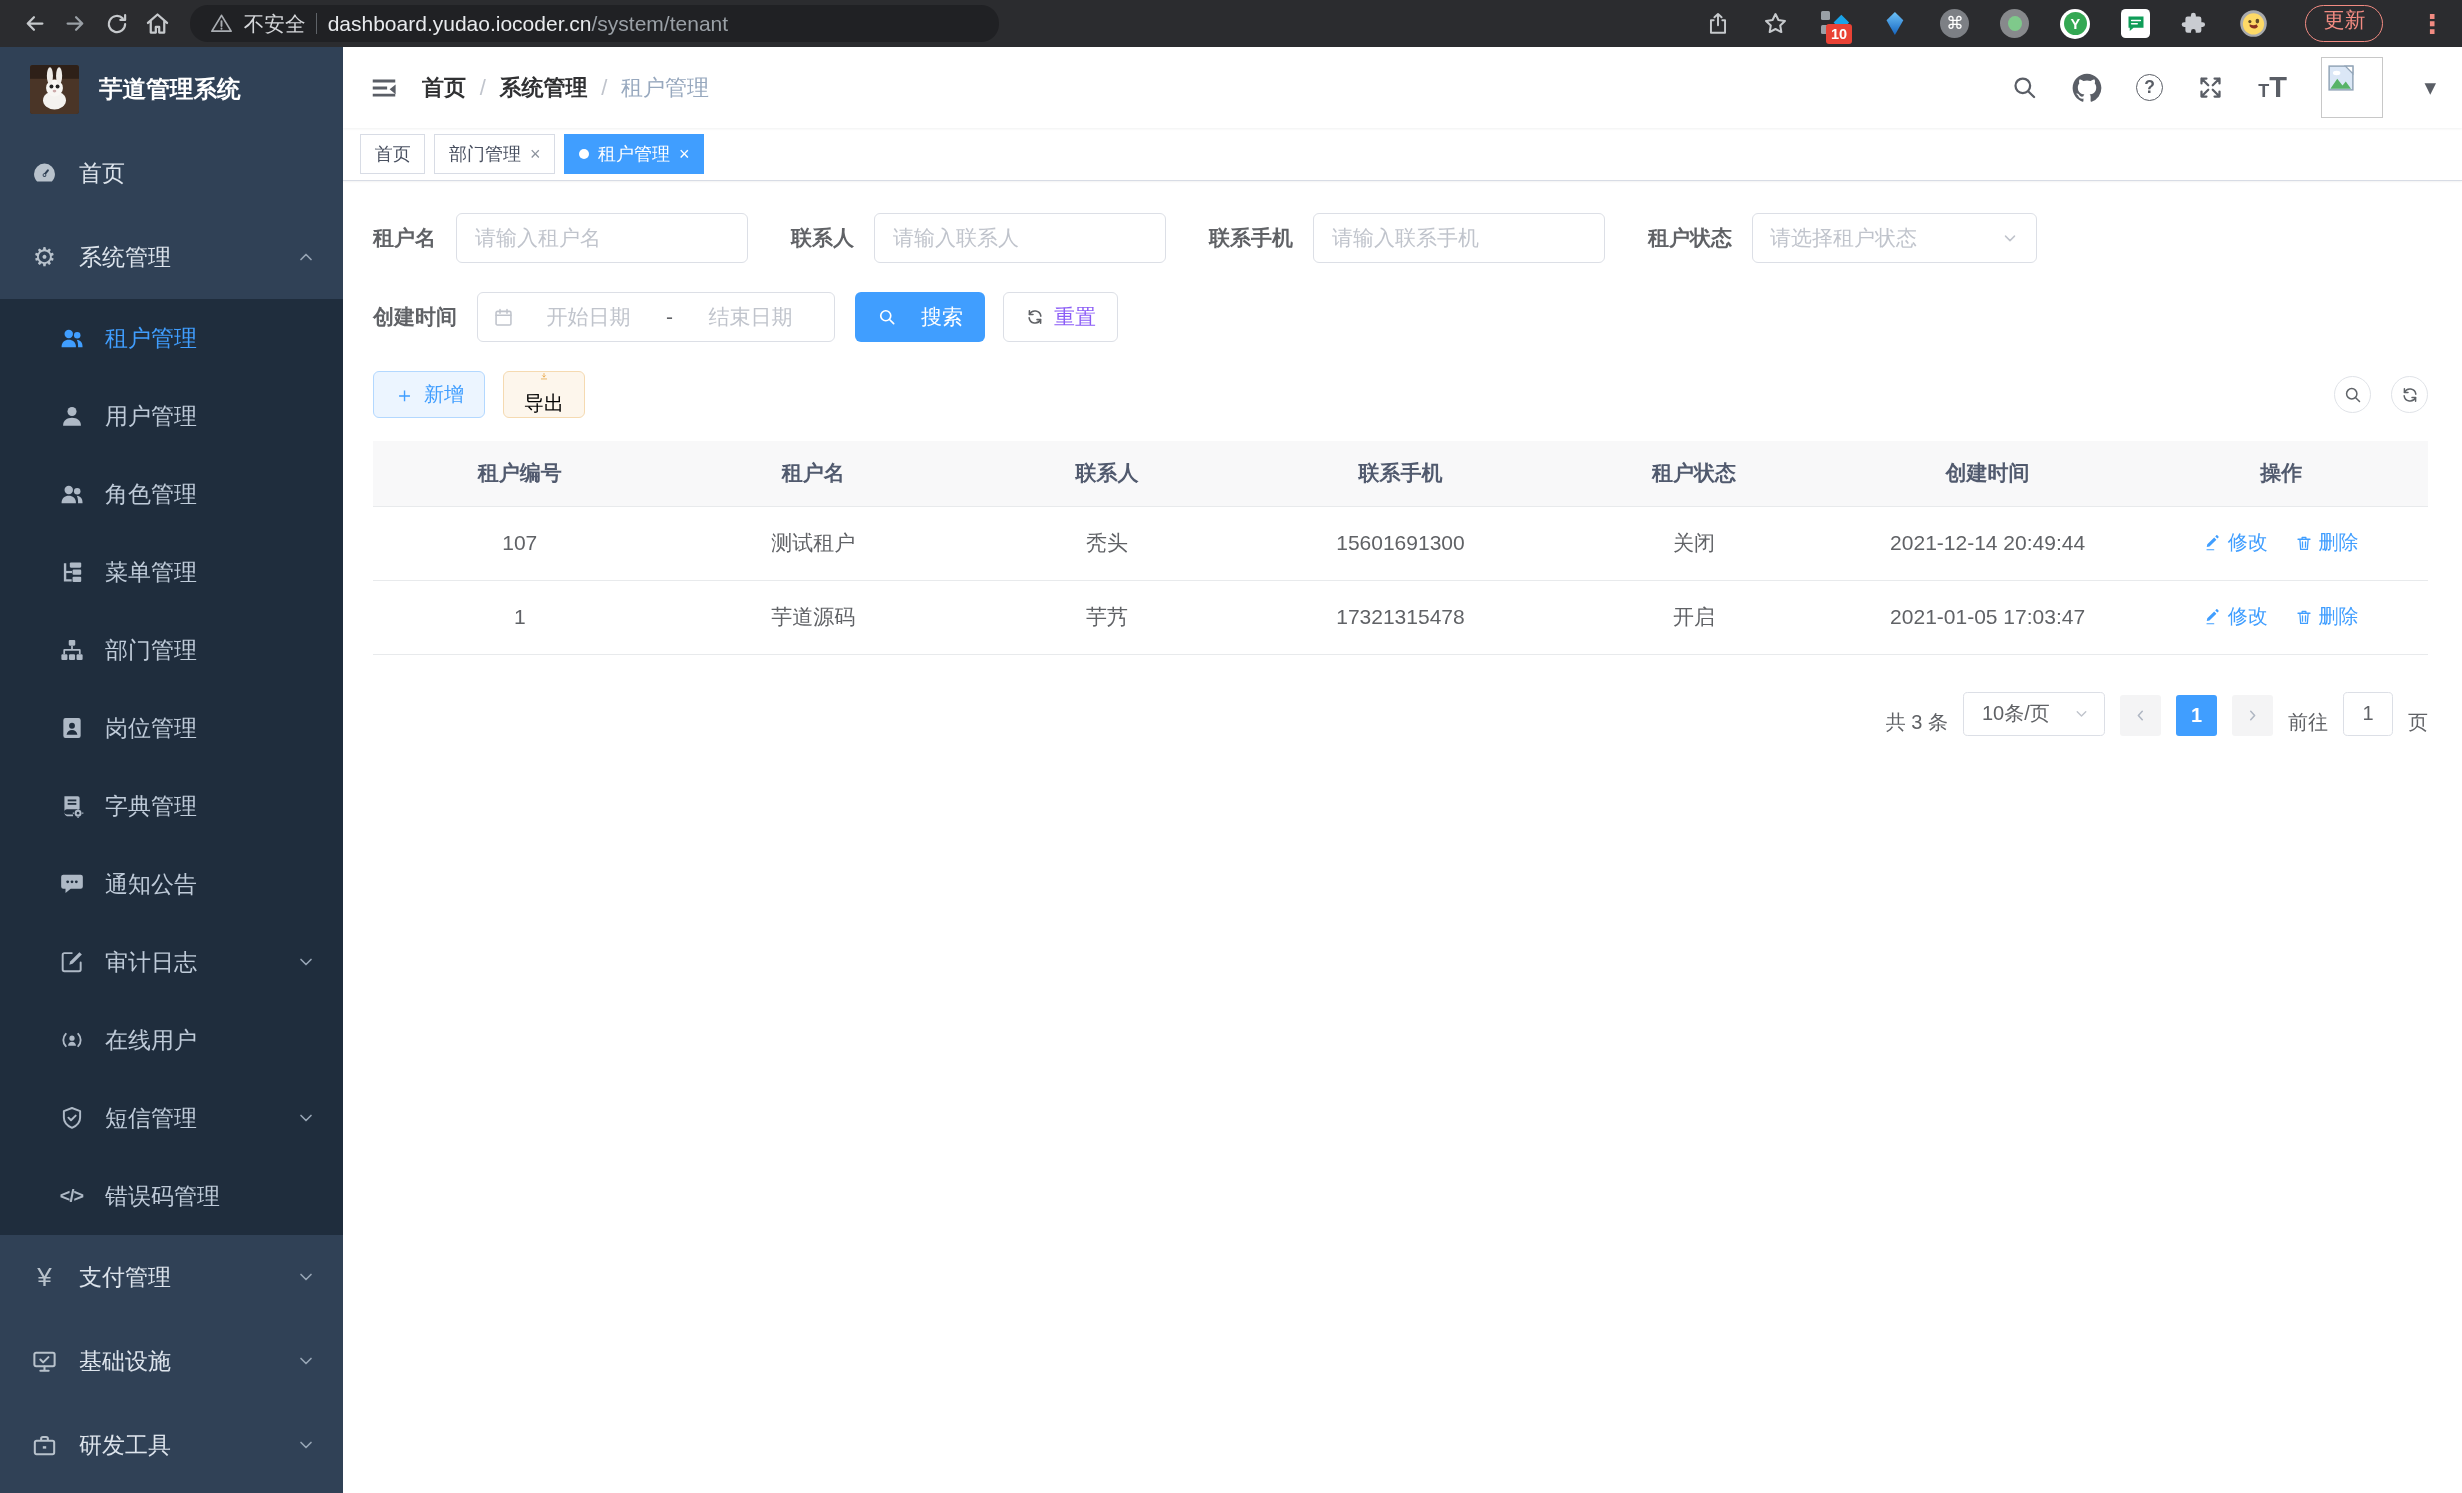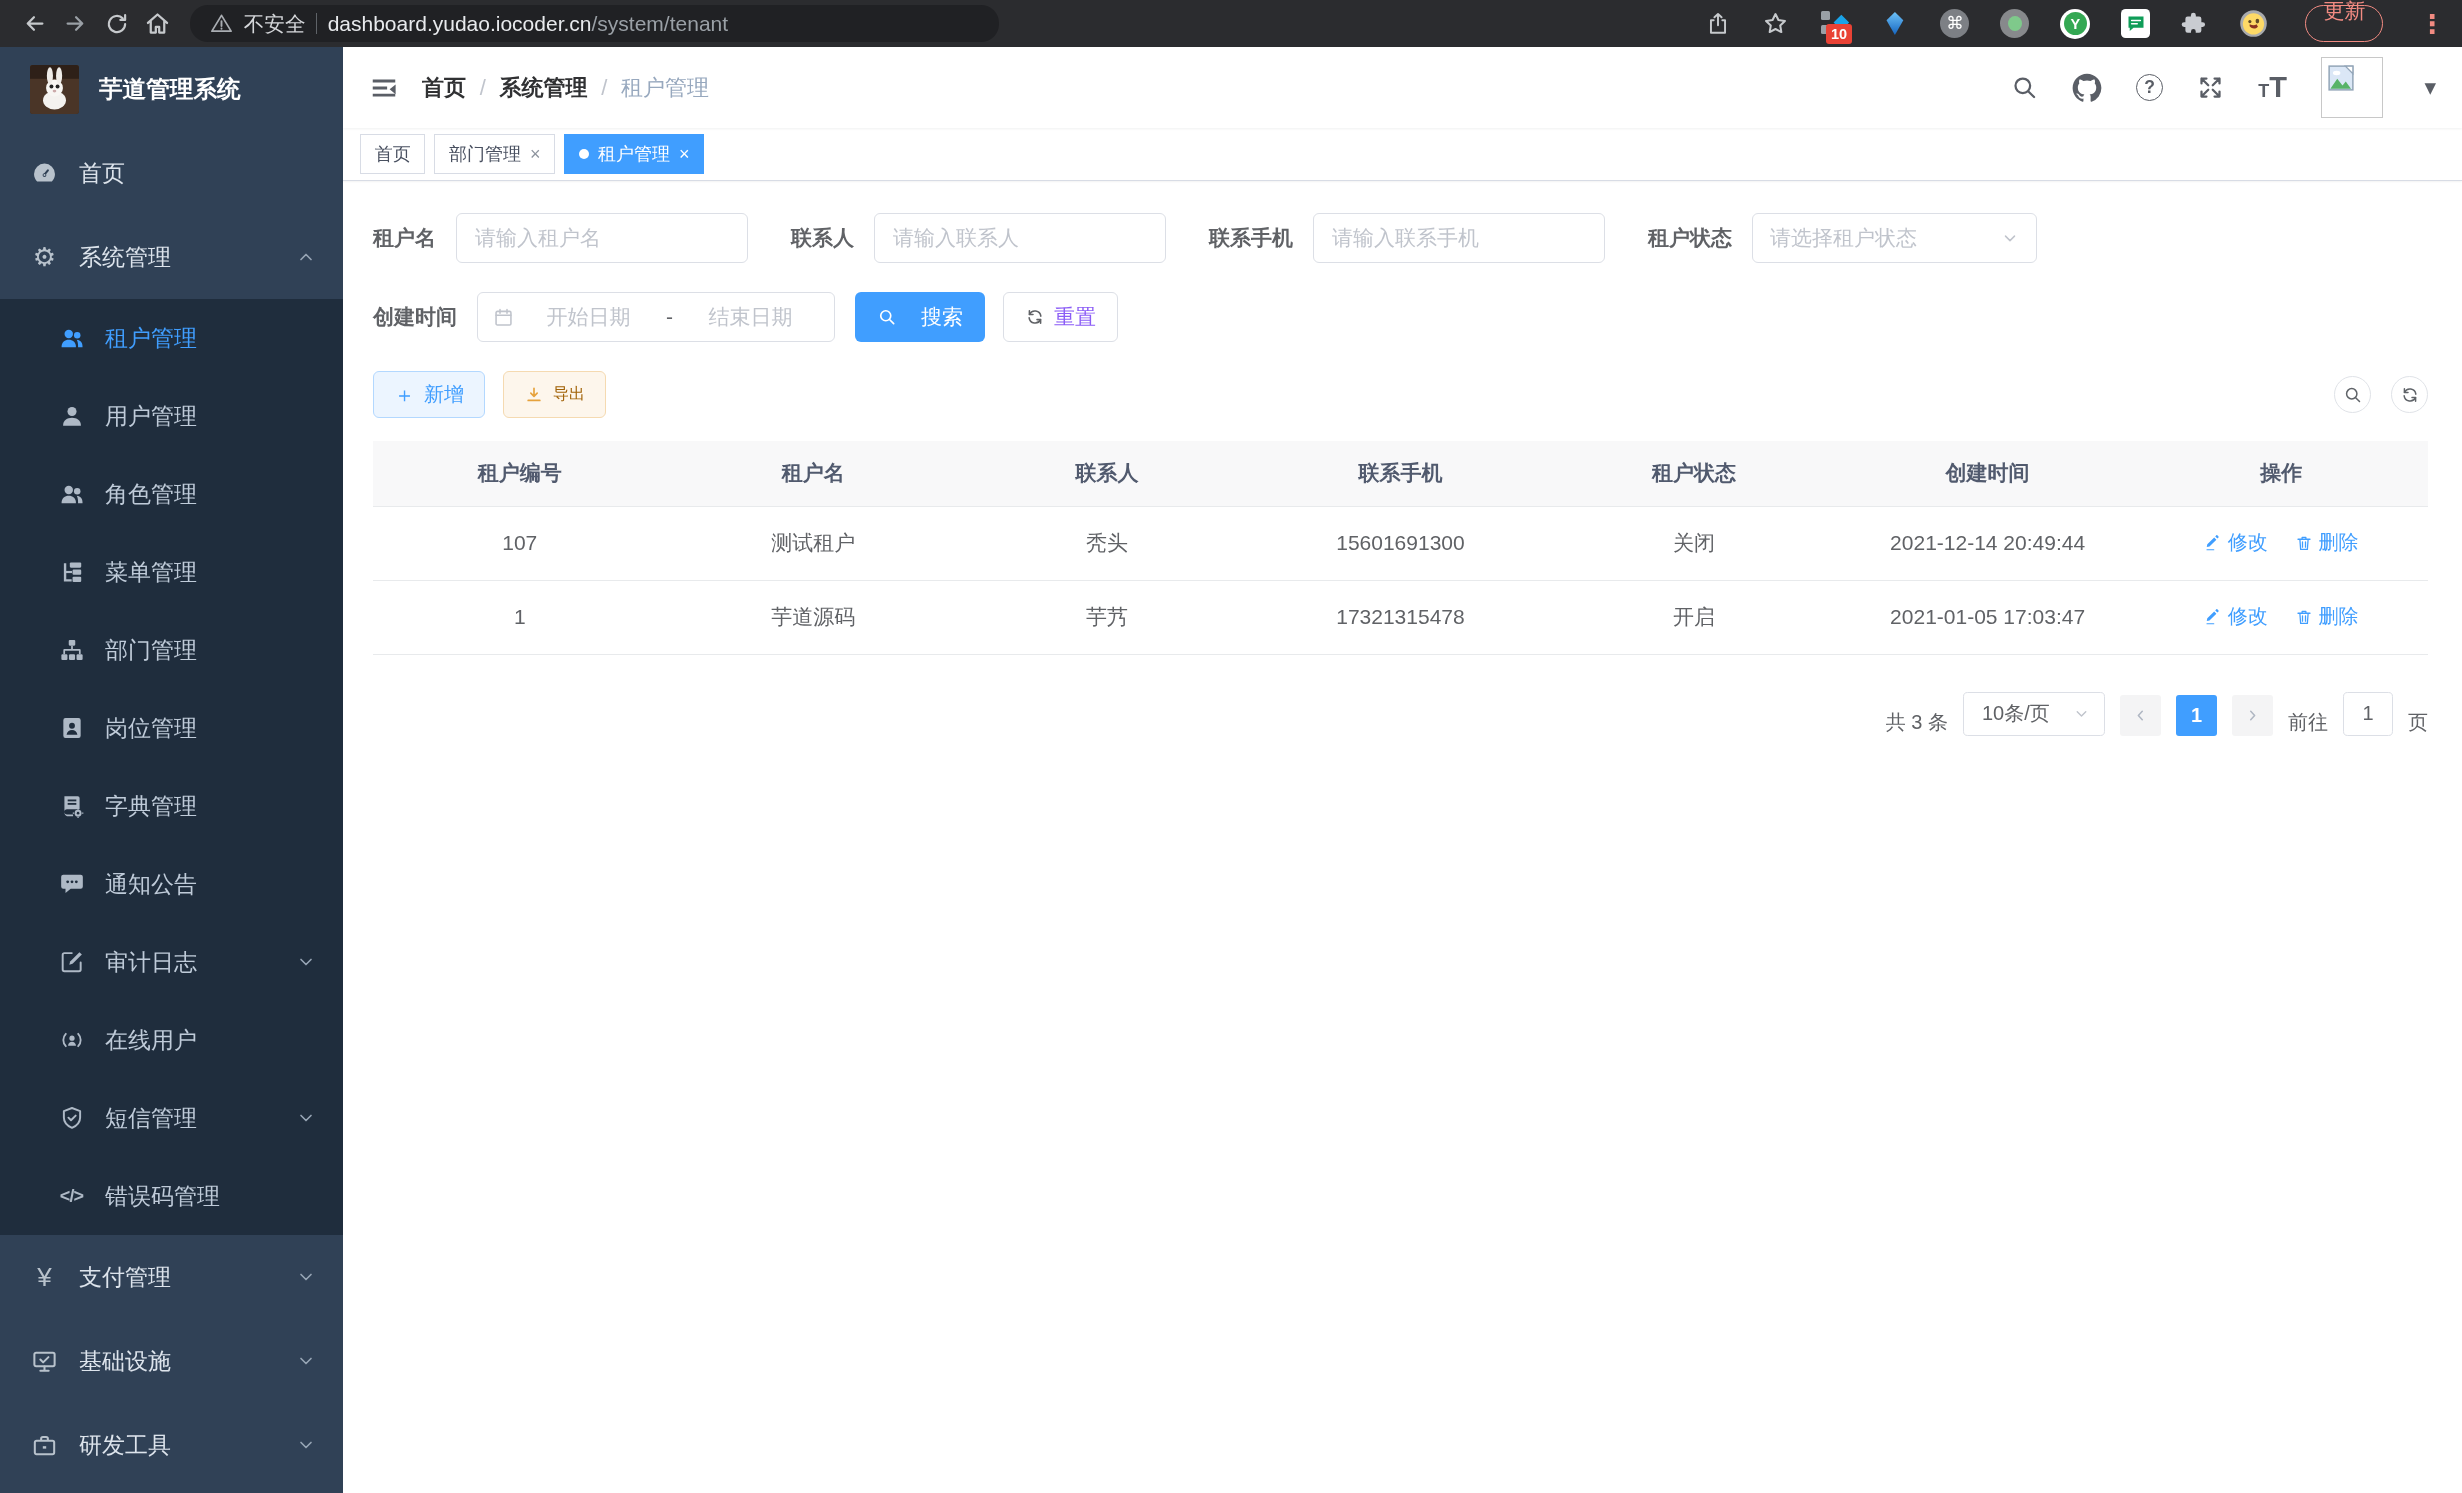--- a/index.html
+++ b/index.html
@@ -39,21 +39,21 @@
     padding:0.8px 4.6px;border-radius:3px;line-height:18px;}
   .kite{width:20px;height:23px;background:linear-gradient(#6ec2f7,#1565c0);
     clip-path:polygon(50% 0%,92% 36%,50% 100%,8% 36%);}
   .circle-gray{width:29px;height:29px;border-radius:50%;background:#7d8085;color:#fff;display:flex;align-items:center;justify-content:center;font-size:17.5px;}
   .circle-gray2{width:29px;height:29px;border-radius:50%;background:#87898c;display:flex;align-items:center;justify-content:center;}
   .dot-green{width:13.7px;height:15px;border-radius:50%;background:#7fc98b;}
   .circle-white{width:30px;height:30px;border-radius:50%;background:#fff;display:flex;align-items:center;justify-content:center;}
   .y-green{width:23px;height:23px;border-radius:50%;background:#34a853;color:#fff;font-size:14.5px;font-weight:700;display:flex;align-items:center;justify-content:center;}
   .sq-white{width:29px;height:29px;border-radius:4.6px;background:#fff;display:flex;align-items:center;justify-content:center;}
   .update-btn{border:1.9px solid var(--update);color:var(--update);font-size:21px;border-radius:20px;
-    height:37px;display:flex;align-items:flex-end;padding:16px 17px;margin-left:6px;}
+    height:37px;display:flex;align-items:flex-start;padding:0 17px;margin-left:6px;}
   .kebab{color:var(--update);font-size:26px;font-weight:700;margin-left:4.6px;line-height:1;}
 
   
   .app{display:flex;height:1447px;}
 
   
   .sidebar{width:343px;background:var(--sidebar-bg);flex:0 0 auto;display:flex;flex-direction:column;overflow:hidden;}
   .logo-row{height:84px;display:flex;align-items:center;padding-left:30px;gap:20px;flex:0 0 auto;}
   .logo-img{width:49px;height:49px;border-radius:3px;background:#3a2c22;position:relative;overflow:hidden;flex:0 0 auto;}
   .logo-title{color:#fff;font-size:23.6px;font-weight:700;}
@@ -104,21 +104,21 @@
   .sel{width:285px;height:50px;border:0.8px solid var(--gray-border);border-radius:6px;background:#fff;
     display:flex;align-items:center;padding:0 17px;cursor:pointer;}
   .sel .ph{font-size:21px;color:#c0c4cc;flex:1;}
   .drange{width:358px;height:50px;border:0.8px solid var(--gray-border);border-radius:6px;display:flex;align-items:center;padding:0 15px;gap:6px;background:#fff;cursor:pointer;}
   .drange .ph{font-size:21px;color:#c0c4cc;flex:1;text-align:center;}
   .drange .dsep{font-size:21px;color:#606266;padding:0 3px;}
   .btn{height:50px;border-radius:6px;display:inline-flex;align-items:center;justify-content:center;font-size:21px;cursor:pointer;gap:9px;border:0.8px solid transparent;padding:0 21px;}
   .btn-primary{background:var(--accent);color:#fff;margin-left:20px;gap:24px;}
   .btn-plain{background:#fff;border-color:var(--gray-border);color:#8b5cf6;margin-left:18px;}
   .btn-add{height:47px;background:#ecf5ff;border-color:#b3d8ff;color:var(--accent);padding:0 20px;font-size:20px;}
-  .btn-export{height:47px;background:#fdf6ec;border-color:#f5dab1;color:#a16207;padding:0 20px;font-size:16px;margin-left:18px;}
+  .btn-export{height:47px;background:#fdf6ec;border-color:#f5dab1;color:#000000;padding:0 20px;font-size:20px;margin-left:18px;flex-direction:column;}
   .plus-g{font-size:21px;line-height:1;}
   .toolrow{display:flex;align-items:center;margin-bottom:23px;}
   .round-btns{margin-left:auto;display:flex;gap:20px;}
   .rbtn{width:37px;height:37px;border-radius:50%;border:0.8px solid #e0e3e8;background:#fff;display:flex;align-items:center;justify-content:center;color:#5f6368;cursor:pointer;}
 
   
   table.grid{width:100%;border-collapse:collapse;table-layout:fixed;}
   table.grid th{height:65px;background:#f8f8f9;color:#515a6e;font-size:21px;font-weight:700;text-align:center;border-bottom:0.8px solid #e8eaec;}
   table.grid td{height:74px;color:#606266;font-size:21px;text-align:center;border-bottom:0.8px solid #e8eaec;background:#fff;}
   .oplink{display:inline-flex;align-items:center;gap:6px;color:var(--accent);font-size:20px;cursor:pointer;}

